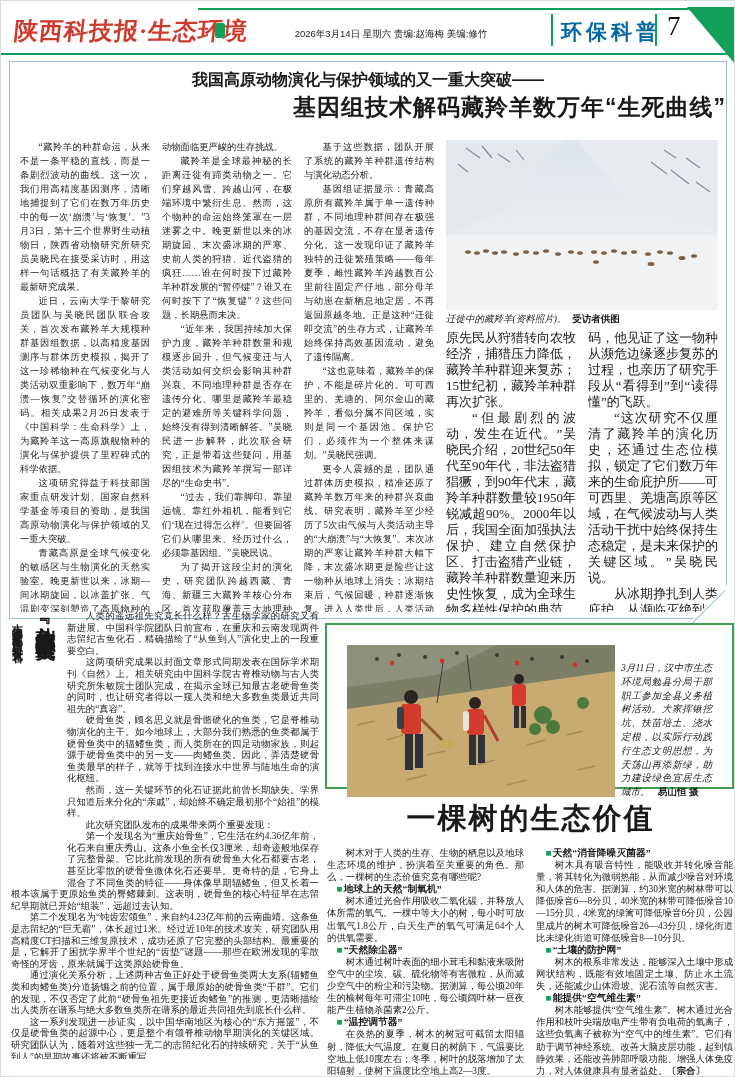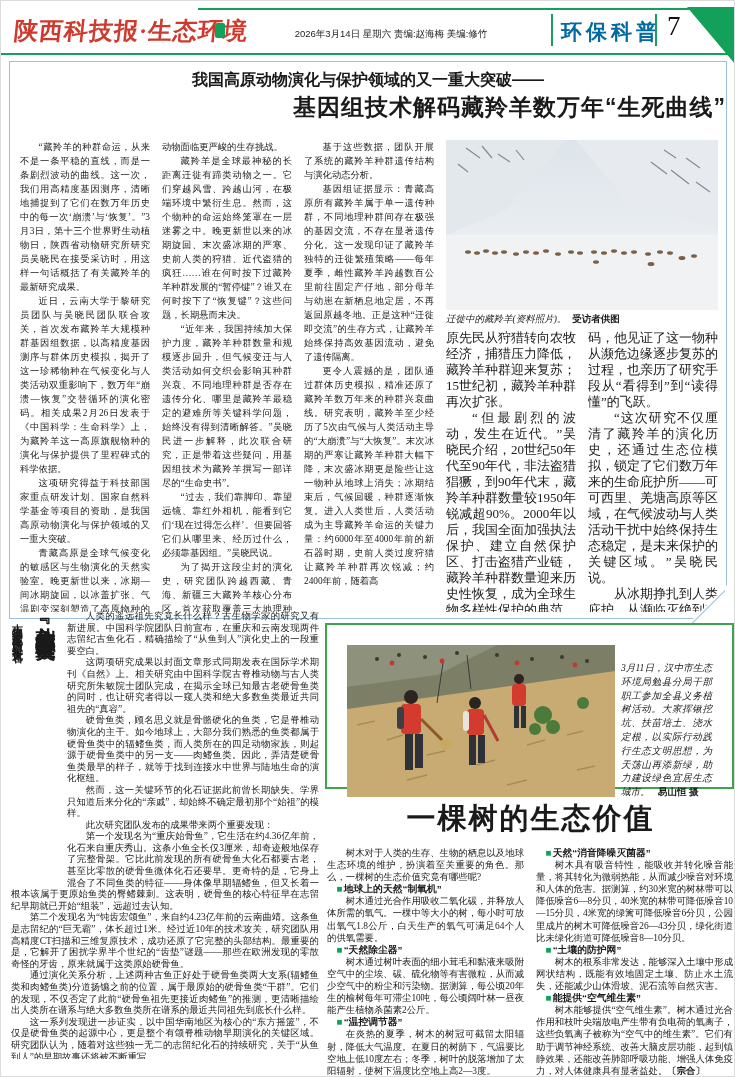--- a/index.html
+++ b/index.html
@@ -101,20 +101,21 @@
       <div class="mcol">
         <p class="ni">动物面临更严峻的生存挑战。</p>
         <p>藏羚羊是全球最神秘的长距离迁徙有蹄类动物之一。它们穿越风雪、跨越山河，在极端环境中繁衍生息。然而，这个物种的命运始终笼罩在一层迷雾之中。晚更新世以来的冰期旋回、末次盛冰期的严寒、史前人类的狩猎、近代盗猎的疯狂……谁在何时按下过藏羚羊种群发展的“暂停键”？谁又在何时按下了“恢复键”？这些问题，长期悬而未决。</p>
         <p>“近年来，我国持续加大保护力度，藏羚羊种群数量和规模逐步回升，但气候变迁与人类活动如何交织会影响其种群兴衰、不同地理种群是否存在遗传分化、哪里是藏羚羊最稳定的避难所等关键科学问题，始终没有得到清晰解答。”吴晓民进一步解释，此次联合研究，正是带着这些疑问，用基因组技术为藏羚羊撰写一部详尽的“生命史书”。</p>
         <p>“过去，我们靠脚印、靠望远镜、靠红外相机，能看到它们‘现在过得怎么样’。但要回答它们从哪里来、经历过什么，必须靠基因组。”吴晓民说。</p>
         <p>为了揭开这段尘封的演化史，研究团队跨越西藏、青海、新疆三大藏羚羊核心分布区，首次获取覆盖三大地理种群、85个个体的全基因组重测序数据。这是全球迄今规模最大、覆盖最完整的藏羚羊基因组数据集。</p>
       </div>
       <div class="mcol">
         <p>基于这些数据，团队开展了系统的藏羚羊种群遗传结构与演化动态分析。</p>
         <p>基因组证据显示：青藏高原所有藏羚羊属于单一遗传种群，不同地理种群间存在极强的基因交流，不存在显著遗传分化。这一发现印证了藏羚羊独特的迁徙繁殖策略——每年夏季，雌性藏羚羊跨越数百公里前往固定产仔地，部分母羊与幼崽在新栖息地定居，不再返回原越冬地。正是这种“迁徙即交流”的生存方式，让藏羚羊始终保持高效基因流动，避免了遗传隔离。</p>
+        <p>“这也意味着，藏羚羊的保护，不能是碎片化的。可可西里的、羌塘的、阿尔金山的藏羚羊，看似分属不同区域，实则是同一个基因池。保护它们，必须作为一个整体来谋划。”吴晓民强调。</p>
         <p>更令人震撼的是，团队通过群体历史模拟，精准还原了藏羚羊数万年来的种群兴衰曲线。研究表明，藏羚羊至少经历了5次由气候与人类活动主导的“大崩溃”与“大恢复”。末次冰期的严寒让藏羚羊种群大幅下降，末次盛冰期更是险些让这一物种从地球上消失；冰期结束后，气候回暖，种群逐渐恢复。进入人类世后，人类活动成为主导藏羚羊命运的关键力量：约6000年至4000年前的新石器时期，史前人类过度狩猎让藏羚羊种群再次锐减；约2400年前，随着高</p>
       </div>
       <div class="rregion">
         <div class="photo">
           <svg viewBox="0 0 272 170" preserveAspectRatio="none">
             <defs>
               <linearGradient id="sky" x1="0" y1="0" x2="0" y2="1">
                 <stop offset="0" stop-color="#dde4ea"></stop>
                   <stop offset="1" stop-color="#f3f5f7"></stop>
               </linearGradient>

